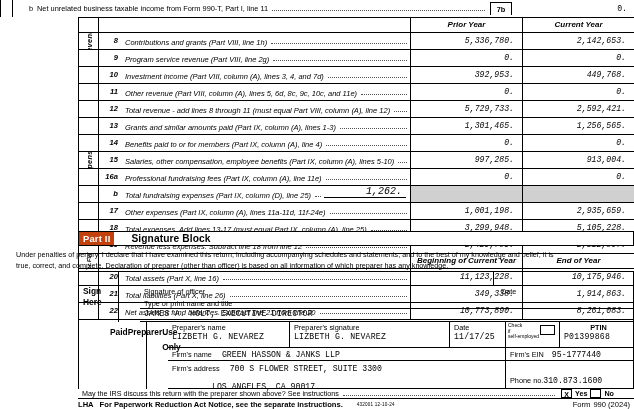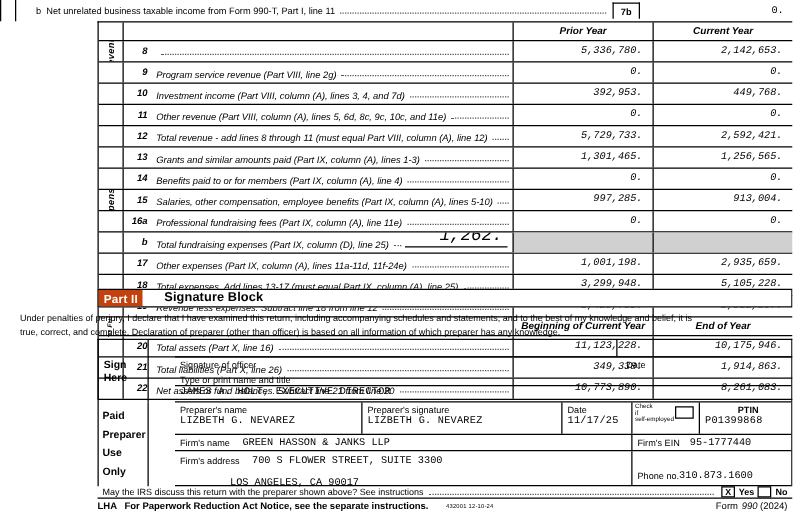--- a/index.html
+++ b/index.html
@@ -88,21 +88,21 @@
   }
   .c-v1.hd, .c-v2.hd {
     justify-content: center; padding-right: 0;
     font-size: 8px; font-weight: bold;
   }
   .shaded { background: #d0d0d0; }
   .empty-hdr { flex: 1 1 auto; }
 
   
   .inline-amt {
-    font-size: 14px;
+    font-size: 10px;
     border-bottom: 1.1px solid #000;
     width: 96px; text-align: right; padding-right: 4px;
     margin-bottom: 2px; margin-right: 4px;
     align-self: flex-end;
   }
 
   
   .vcap {
     position: absolute;
     left: 50%; top: 50%;
@@ -157,22 +157,22 @@
   .sl-cap { font-size: 7.3px; padding: 1px 0 0 4px; }
   .sl-val { font-size: 8.2px; padding-left: 4px; letter-spacing: 0.2px; }
   .cell { position: relative; }
   .bl { border-left: 1.2px solid #000; }
 
   
   .prep-left {
     width: 40px; flex: 0 0 40px; border-right: 1.2px solid #000;
     font-size: 8.4px; font-weight: bold; line-height: 15px;
     padding-left: 3px;
-    display: flex; flex-direction: column; justify-content: flex-start;
-    padding-top: 3px; padding-bottom: 3px;
+    display: flex; flex-direction: row; justify-content: space-between;
+    padding-top: 3px; padding-bottom: 3px; margin-left: 28px;
   }
   .lbl-xs { font-size: 5px; line-height: 5.6px; }
 
   
   .foot1 {
     position: absolute; left: 78px; top: 388px; width: 556px; height: 11px;
     display: flex; align-items: center;
     border-bottom: 1.4px solid #000;
   }
   .foot1 .ftxt { font-size: 7.2px; white-space: nowrap; }
@@ -210,20 +210,21 @@
       <div class="c-v1 hd">Prior Year</div>
       <div class="c-v2 hd">Current Year</div>
     </div>
 
     <div class="trow">
       <div class="c-sec">
         <span class="vcap">Revenue</span>
       </div>
       <div class="c-num">8</div>
       <div class="c-lbl">
+        <span>Contributions and grants (Part VIII, line 1h)</span>
         <span class="dots"></span>
       </div>
       <div class="c-v1 mono">5,336,780.</div>
       <div class="c-v2 mono">2,142,653.</div>
     </div>
     <div class="trow">
       <div class="c-sec"></div>
       <div class="c-num">9</div>
       <div class="c-lbl">
         <span>Program service revenue (Part VIII, line 2g)</span>
@@ -493,26 +494,26 @@
       </div>
     </div>
   </div>
 
   <div class="foot1">
     <span class="ftxt" style="padding-left:4px;">May the IRS discuss this return with the preparer shown above? See instructions</span>
     <span class="dots"></span>
     <span class="chk">X</span>
     <span class="ftxt b">Yes</span>
     <span class="chk"></span>
-    <span class="ftxt b" style="padding-right:4px;">No</span>
+    <span class="ftxt b" style="padding-right:20px;">No</span>
   </div>
 
   <div class="foot2">
     <span class="lha" style="padding-left:74px;">LHA</span>
     <span class="lha" style="padding-left:6px;">For Paperwork Reduction Act Notice, see the separate instructions.</span>
     <span class="tiny" style="padding-left:14px;">432001  12-10-24</span>
     <span style="flex:1 1 auto;"></span>
     <span class="formno">Form</span>
-    <span class="formno big" style="padding-left:3px;font-style:italic;">990</span>
+    <span class="formno big" style="padding-left:3px;">990</span>
     <span class="formno" style="padding-left:2px;padding-right:4px;">(2024)</span>
   </div>
 
 </div>
 
 </body></html>

